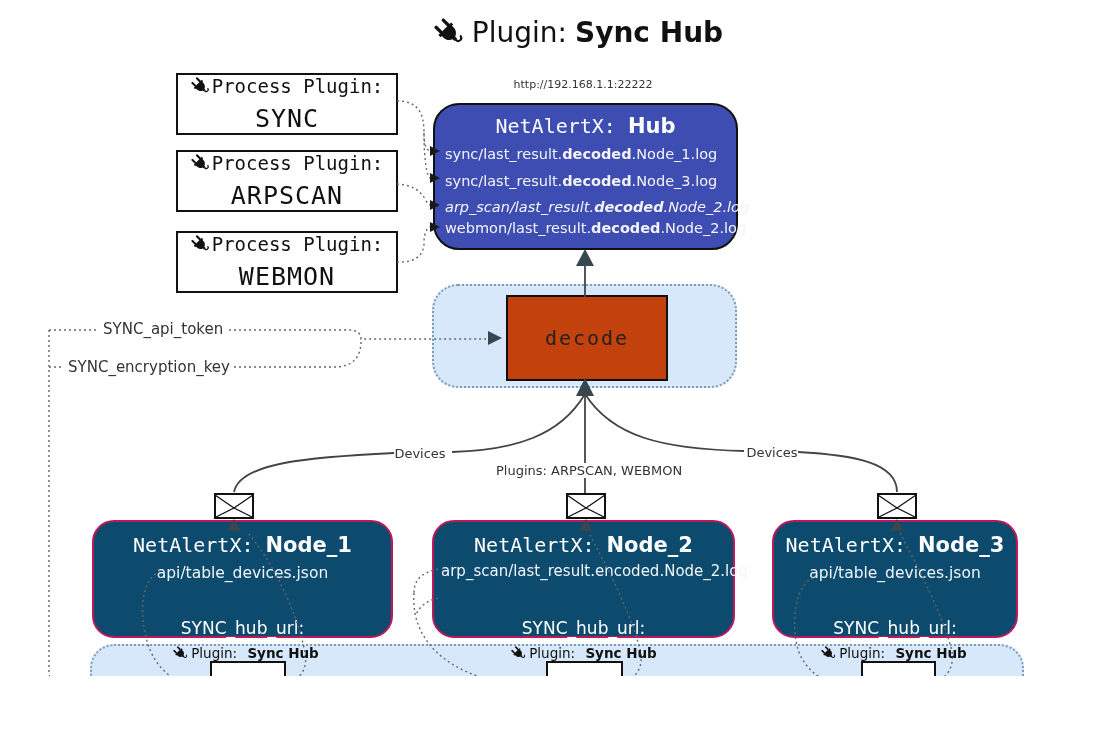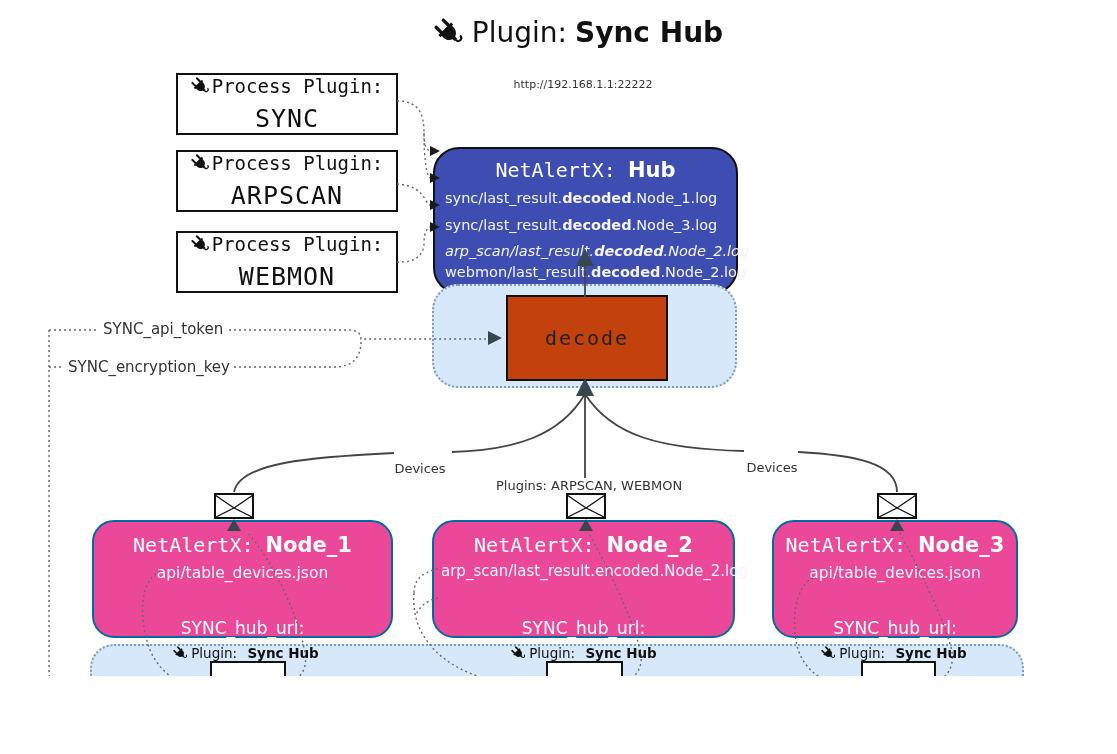--- a/index.html
+++ b/index.html
@@ -18,40 +18,40 @@
   .plug{display:inline-block;transform:rotate(-45deg);line-height:0;}
   .plug svg{display:block;}
 
   
   .pbox{width:218px;height:58px;background:#fff;border:2px solid #111;
         display:flex;flex-direction:column;align-items:center;justify-content:space-between;gap:2px;}
   .pbox .l1{display:flex;align-items:center;gap:2px;font-size:19px;}
   .pbox .l2{font-size:25px;letter-spacing:1px;}
 
   
-  .hub{left:433px;top:103px;width:301px;height:143px;background:#3E4DB2;border:2px solid #111;border-radius:26px;color:#fff;margin-top:44px;}
+  .hub{left:433px;top:103px;width:301px;height:143px;background:#3E4DB2;border:2px solid #111;border-radius:26px;color:#fff;}
   .hub-title{position:absolute;left:0;right:0;top:9px;text-align:center;font-size:21px;}
   .hub-title .pfx{font-size:20px;}
   .hub-log{position:absolute;left:10px;font-size:14.5px;white-space:nowrap;color:#f4f4f6;}
   .hub-url{left:497px;top:78px;width:172px;text-align:center;font-size:11px;color:#333;}
 
   
   .dec-cont{left:432px;top:284px;width:301px;height:100px;background:#D6E8F9;
             border:2px dotted #7f9cb5;border-radius:26px;}
   .dec-box{left:506px;top:295px;width:158px;height:82px;background:#c2410c;border:2px solid #111;
            display:flex;align-items:center;justify-content:center;font-size:20px;letter-spacing:2px;color:#222;}
 
   
   .secret{background:#fff;padding:0 4px;font-size:15px;color:#333;z-index:6;white-space:nowrap;text-align:center;}
 
   
-  .edge-label{z-index:6;background:#fff;text-align:center;font-size:13px;color:#333;white-space:nowrap;margin-top:15px;}
-
-  
-  .node{top:520px;height:114px;background:#ec4899;border:2px solid #0369a1;border-radius:22px;color:#fff;}
+  .edge-label{z-index:6;background:#fff;text-align:center;font-size:13px;color:#333;white-space:nowrap;}
+
+  
+  .node{top:520px;height:114px;background:#0c4a6e;border:2px solid #be185d;border-radius:22px;color:#fff;}
   .node-title{position:absolute;left:0;right:0;top:11px;text-align:center;font-size:21px;}
   .node-title .pfx{font-size:20px;}
   .node-file{position:absolute;font-size:15.5px;color:#f2f6fb;white-space:nowrap;}
   .node-url{position:absolute;left:0;right:0;top:96px;text-align:center;font-size:17px;color:#fff;}
 
   
   .strip{left:90px;top:644px;width:930px;height:80px;background:#D6E8F9;
          border:2px dotted #7f9cb5;border-radius:24px;}
   .enc-label{top:645px;width:140px;display:flex;align-items:center;justify-content:center;gap:3px;
              font-size:13.5px;z-index:6;color:#111;white-space:nowrap;}

